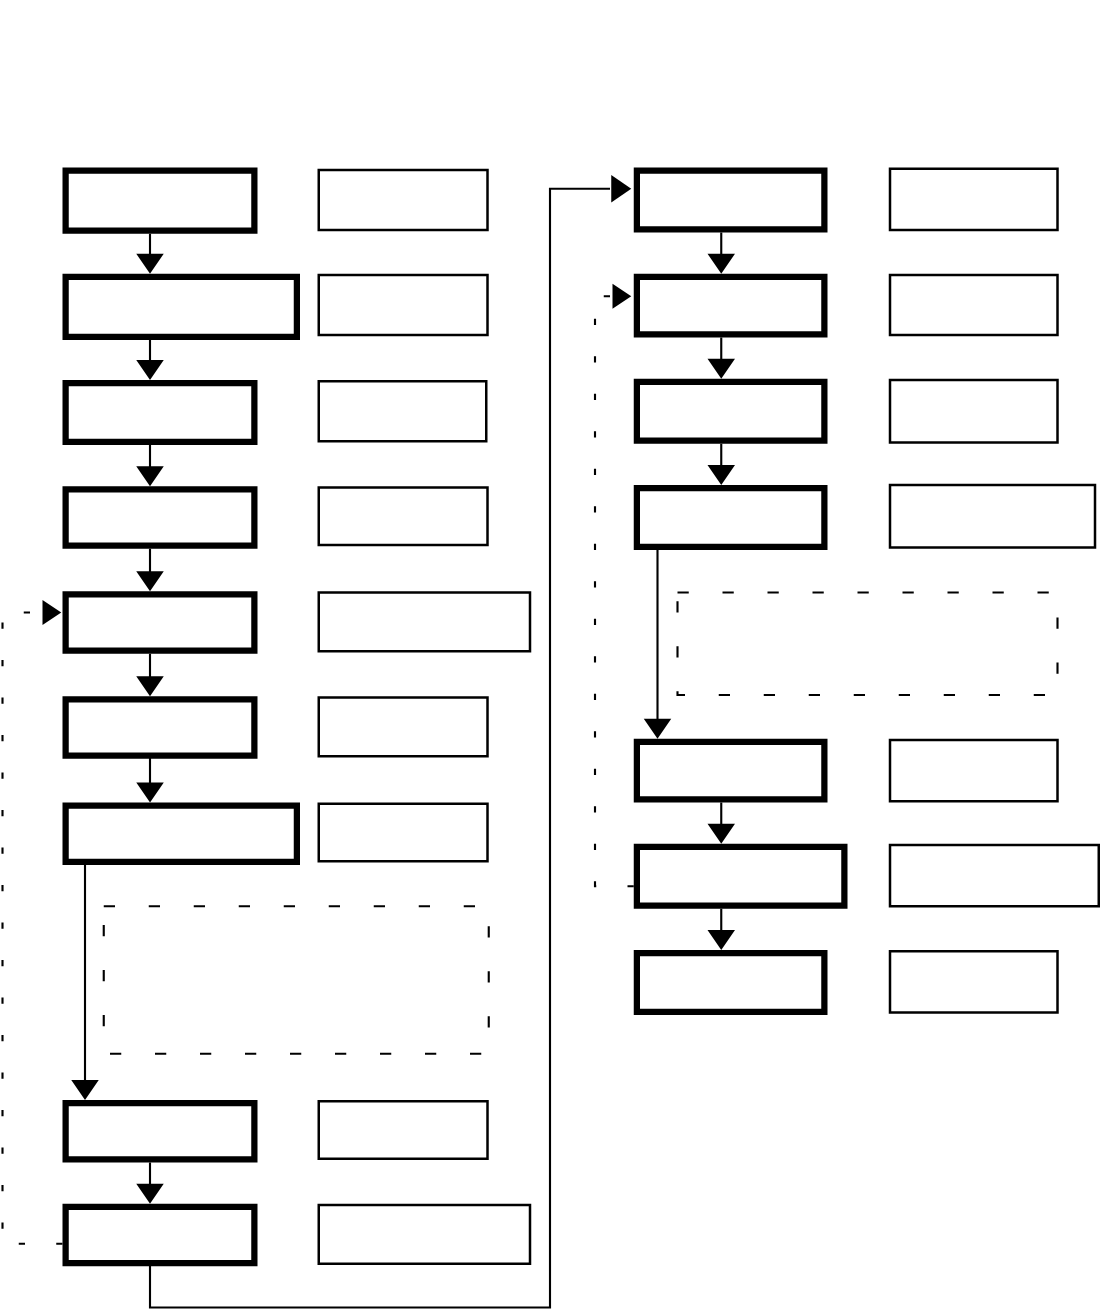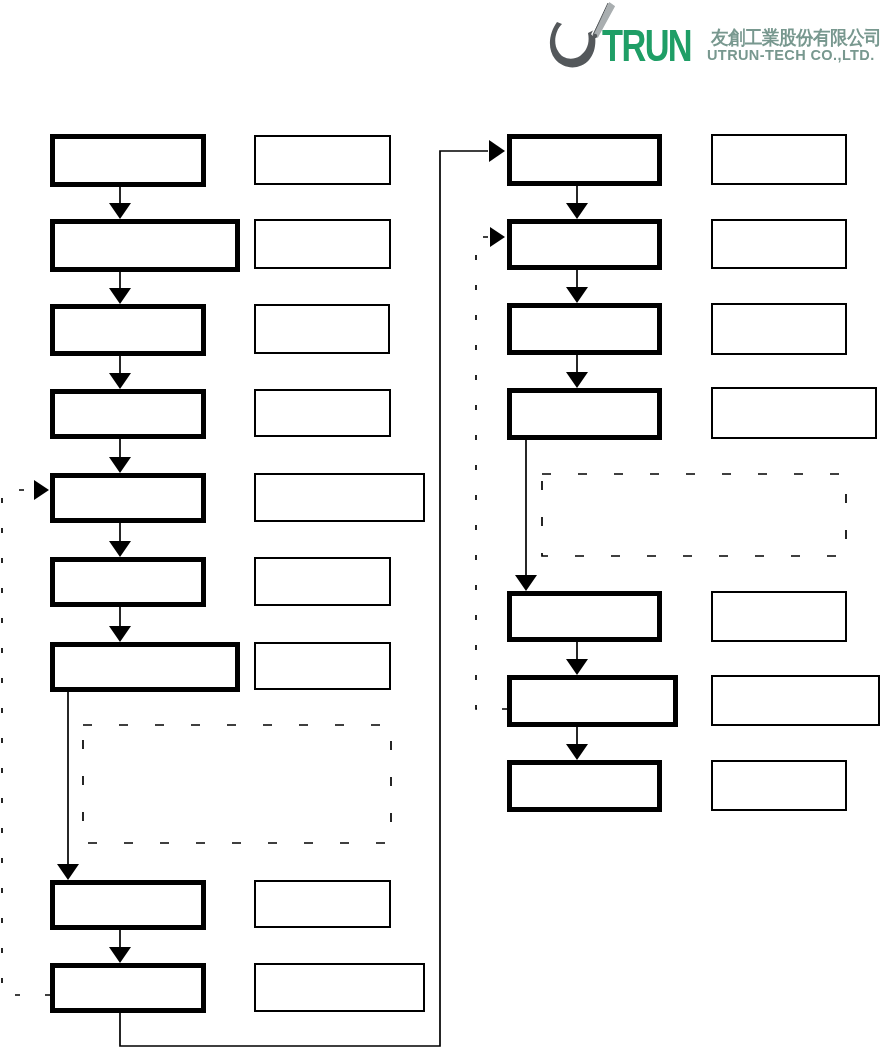--- a/index.html
+++ b/index.html
@@ -128,27 +128,14 @@
       <polygon points="577,760 566,744 588,744"></polygon>
     </g>
 
     <path d="M50,995 L2,995 L2,490 L33,490" stroke="#000000" stroke-width="1.7" stroke-dasharray="5 25" fill="none"></path>
     <polygon points="49,490 34,480 34,500" fill="#000000"></polygon>
 
     <path d="M507,709 L476,709 L476,237 L490,237" stroke="#000000" stroke-width="1.7" stroke-dasharray="5 25" fill="none"></path>
     <polygon points="505,237 490,227 490,247" fill="#000000"></polygon>
   </svg>
 
-  <div class="logo">
-    <svg class="logo-mark" viewBox="0 0 72 72" width="72" height="72">
-
-      <path d="M9,22 C1,33 -1,49 7,59 C16,70 32,70 41,60 C47,53 49,42 46,30 L40,33 C42,43 39,51 32,56 C24,61 14,59 10,51 C5,43 7,31 14,24 Z" fill="#54585b"></path>
-
-      <polygon points="44,34 61,1 68,6 50,39" fill="#a9aeb0" stroke="#ffffff" stroke-width="1.5"></polygon>
-      <line x1="60" y1="3" x2="45" y2="35" stroke="#54585b" stroke-width="1"></line>
-      <circle cx="47" cy="36" r="2.2" fill="#54585b"></circle>
-    </svg>
-    <div class="brand">TRUN</div>
-    <div class="company-zh">友創工業股份有限公司</div>
-    <div class="company-en">UTRUN-TECH CO.,LTD.</div>
-  </div>
 
 </div>
 
 </body></html>

